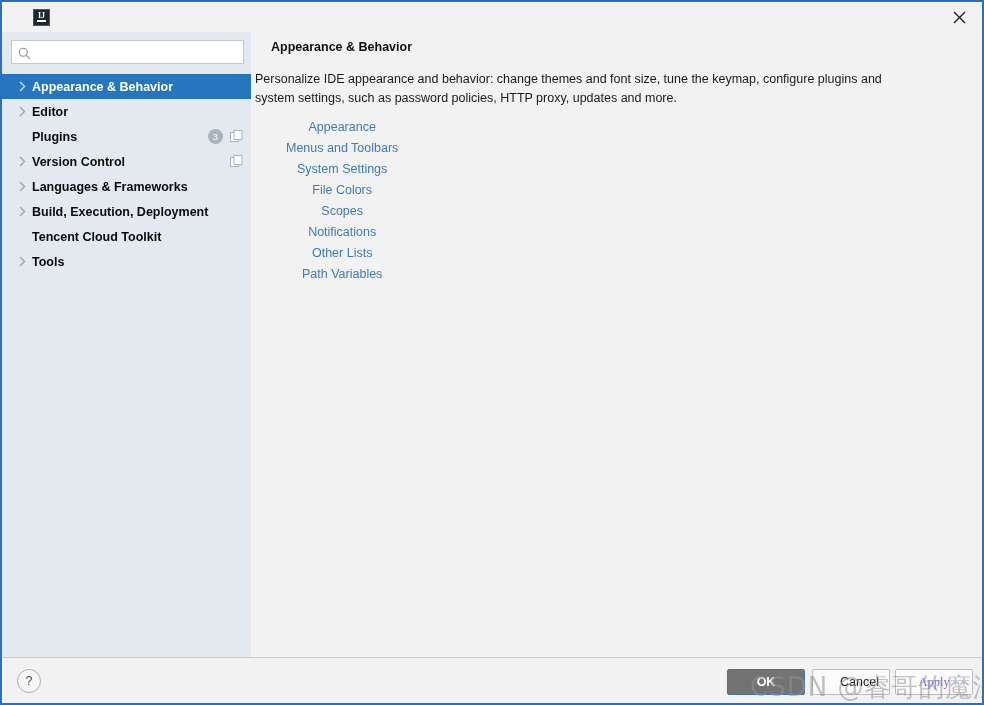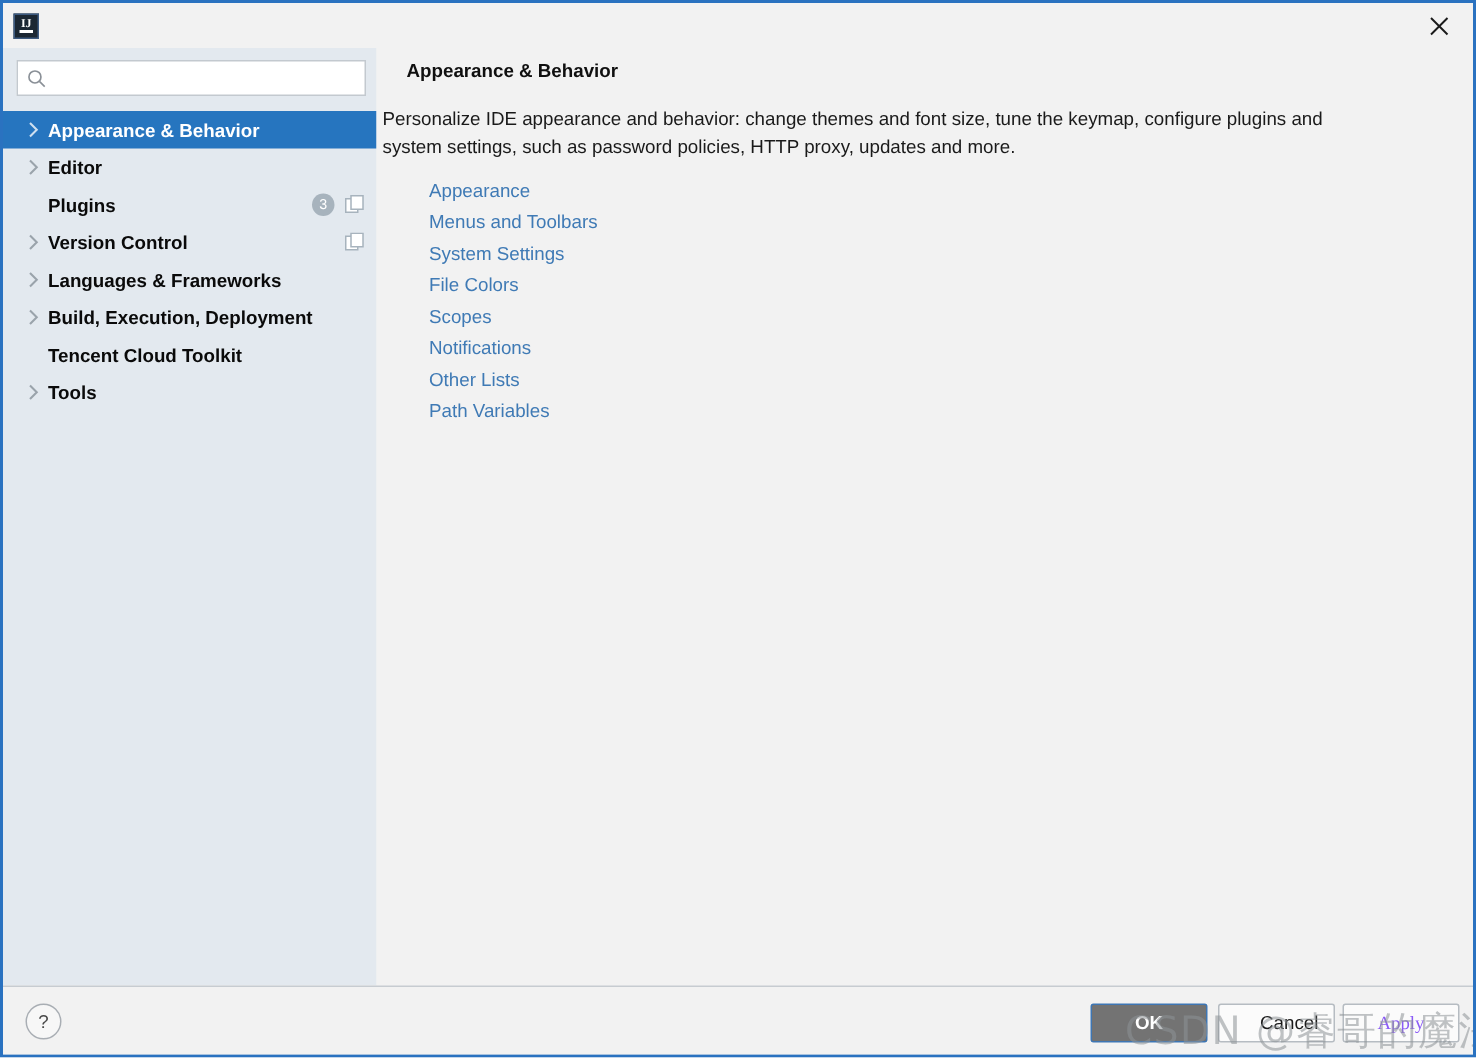--- a/index.html
+++ b/index.html
@@ -23,20 +23,21 @@
 
   
   #titlebar {
     position: absolute;
     left: 0; top: 0;
     width: 980px;
     height: 30px;
     background: #f2f2f2;
     display: flex;
     align-items: center;
+    padding-left: 24px;
   }
 
   #ij-logo {
     margin-left: 7px;
     width: 17px;
     height: 17px;
     background: #1b2733;
     border: 1px solid #3d5a80;
     position: relative;
     flex: 0 0 auto;
@@ -194,21 +195,21 @@
     position: absolute;
     left: 4px; top: 38px;
     width: 666px;
     font-size: 12.5px;
     color: #1a1a1a;
     line-height: 19px;
   }
 
   #link-list {
     position: absolute;
-    left: 35px; top: 85px;
+    left: 35px; top: 85px; text-align: center;
   }
   .content-link {
     display: block;
     font-size: 12.5px;
     color: #3f7ab5;
     line-height: 21px;
     text-decoration: none;
     cursor: default;
     white-space: nowrap;
   }

